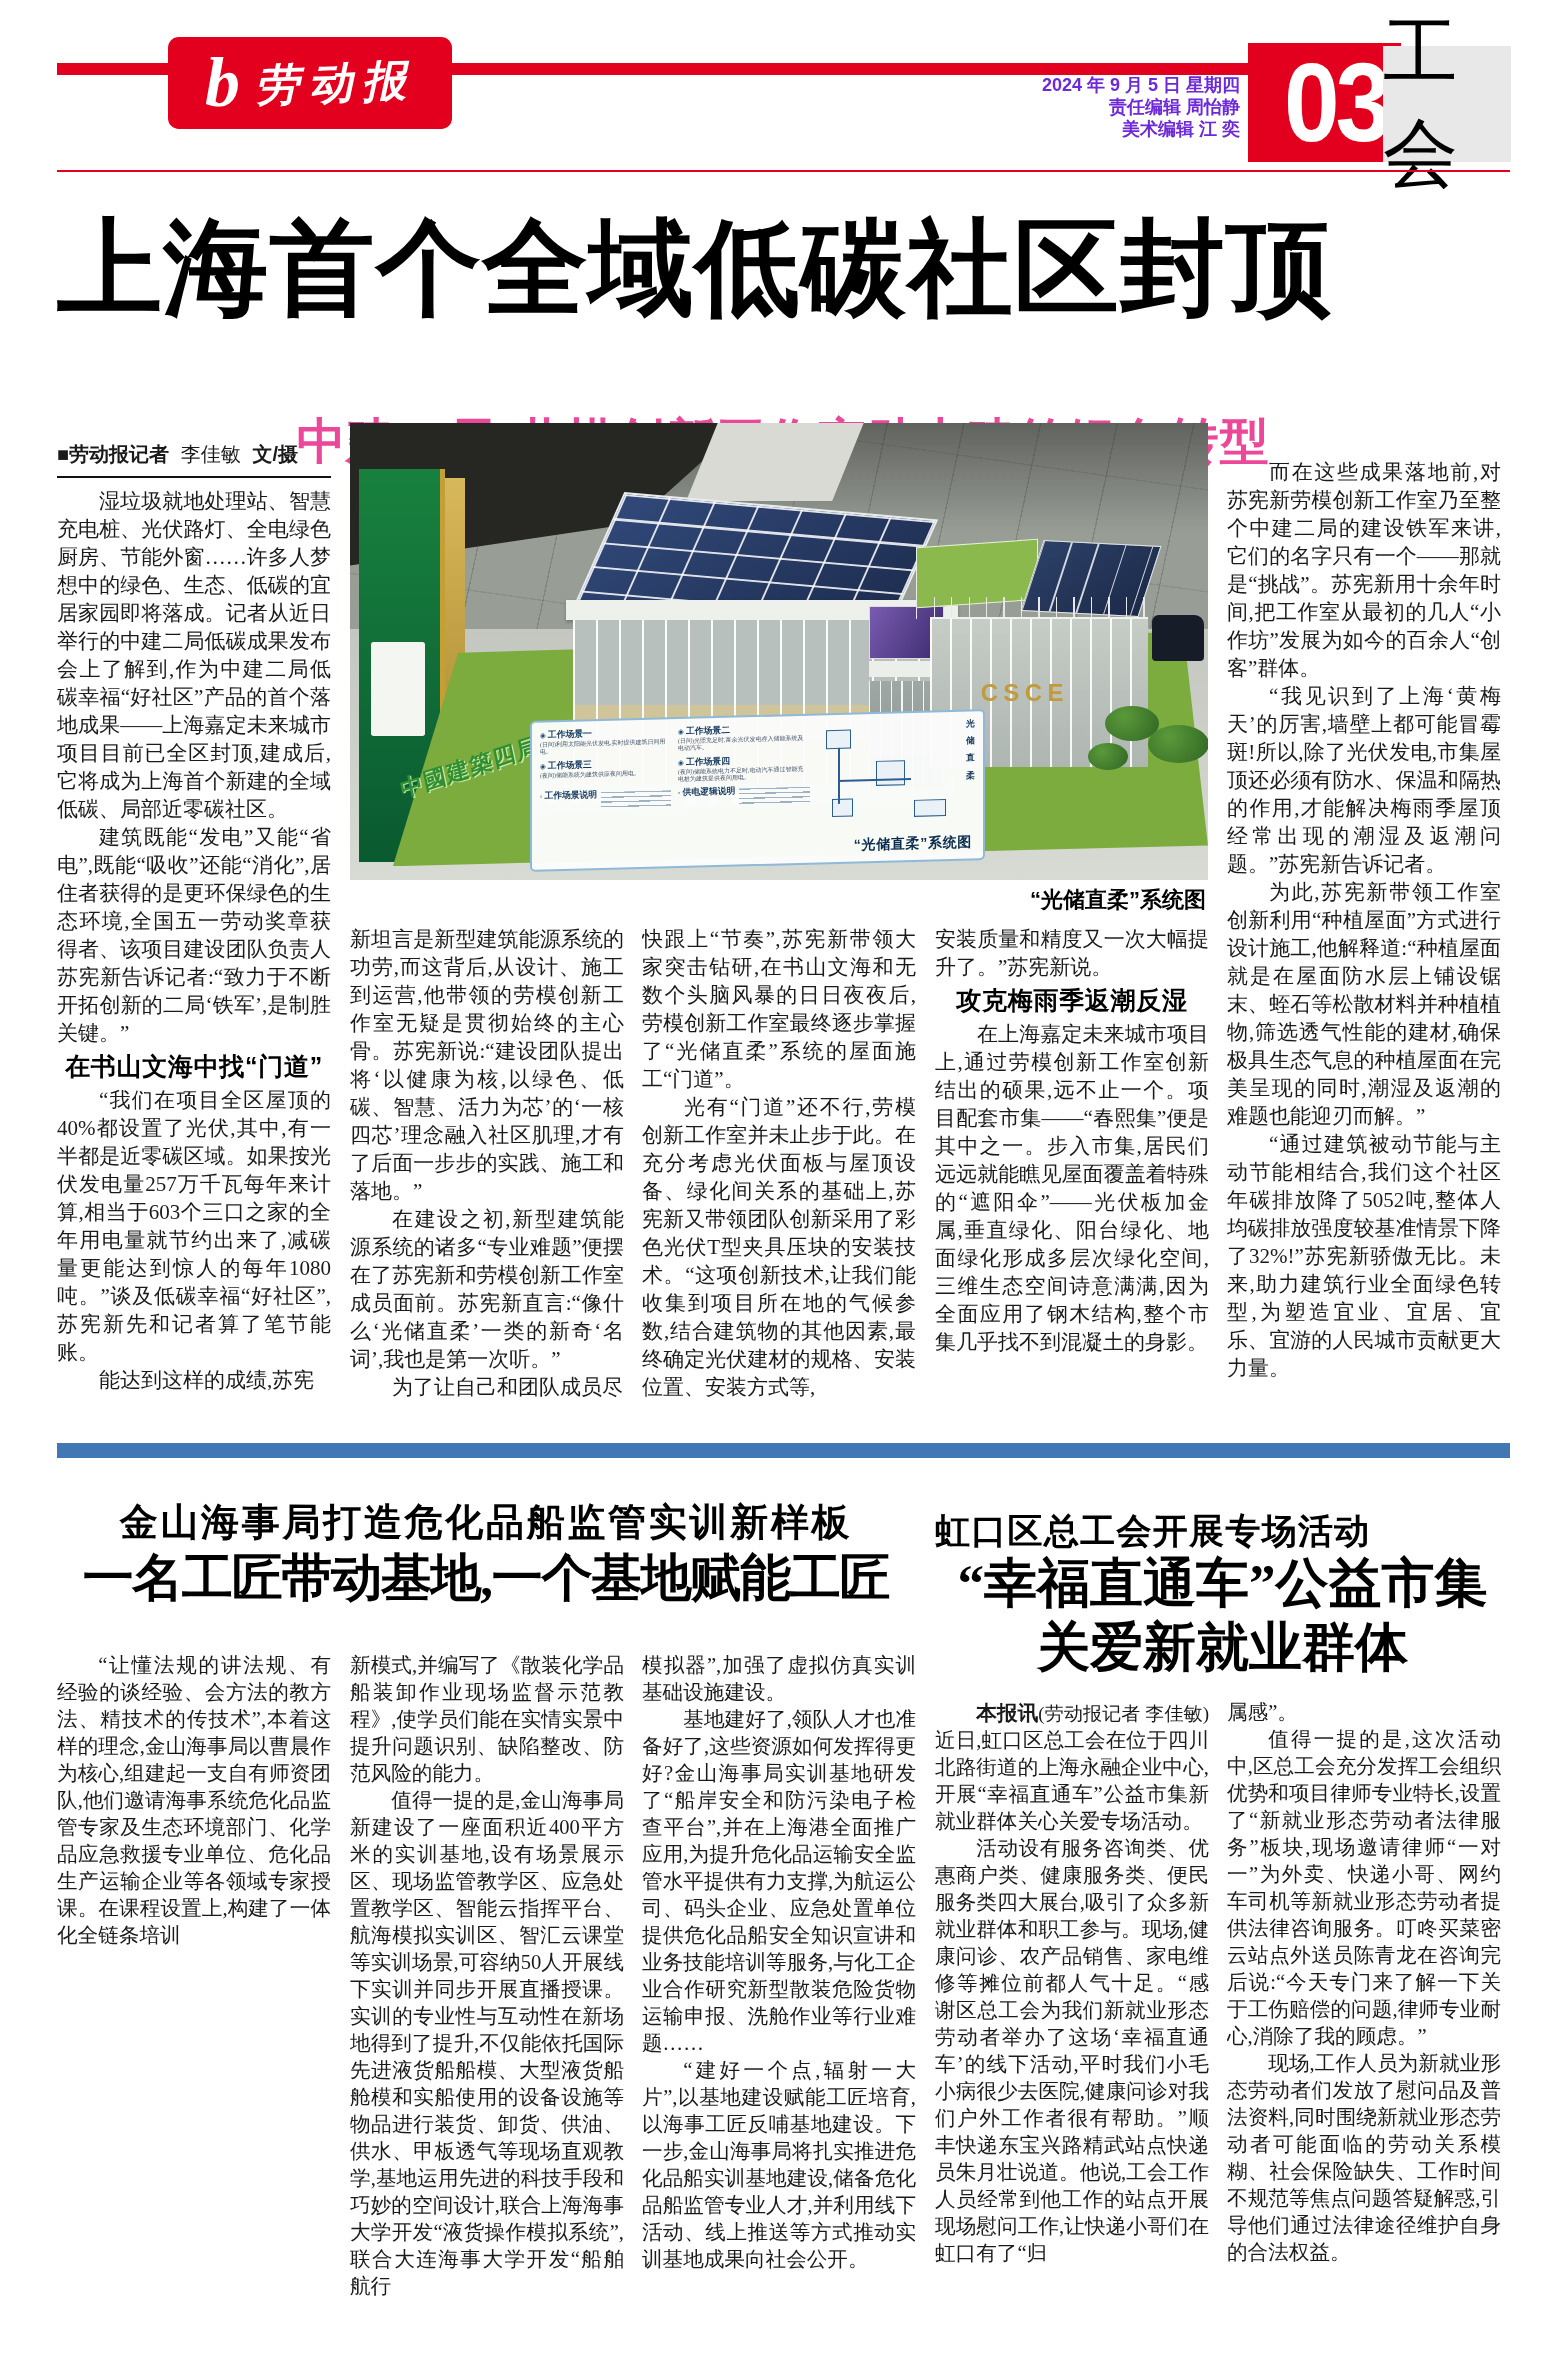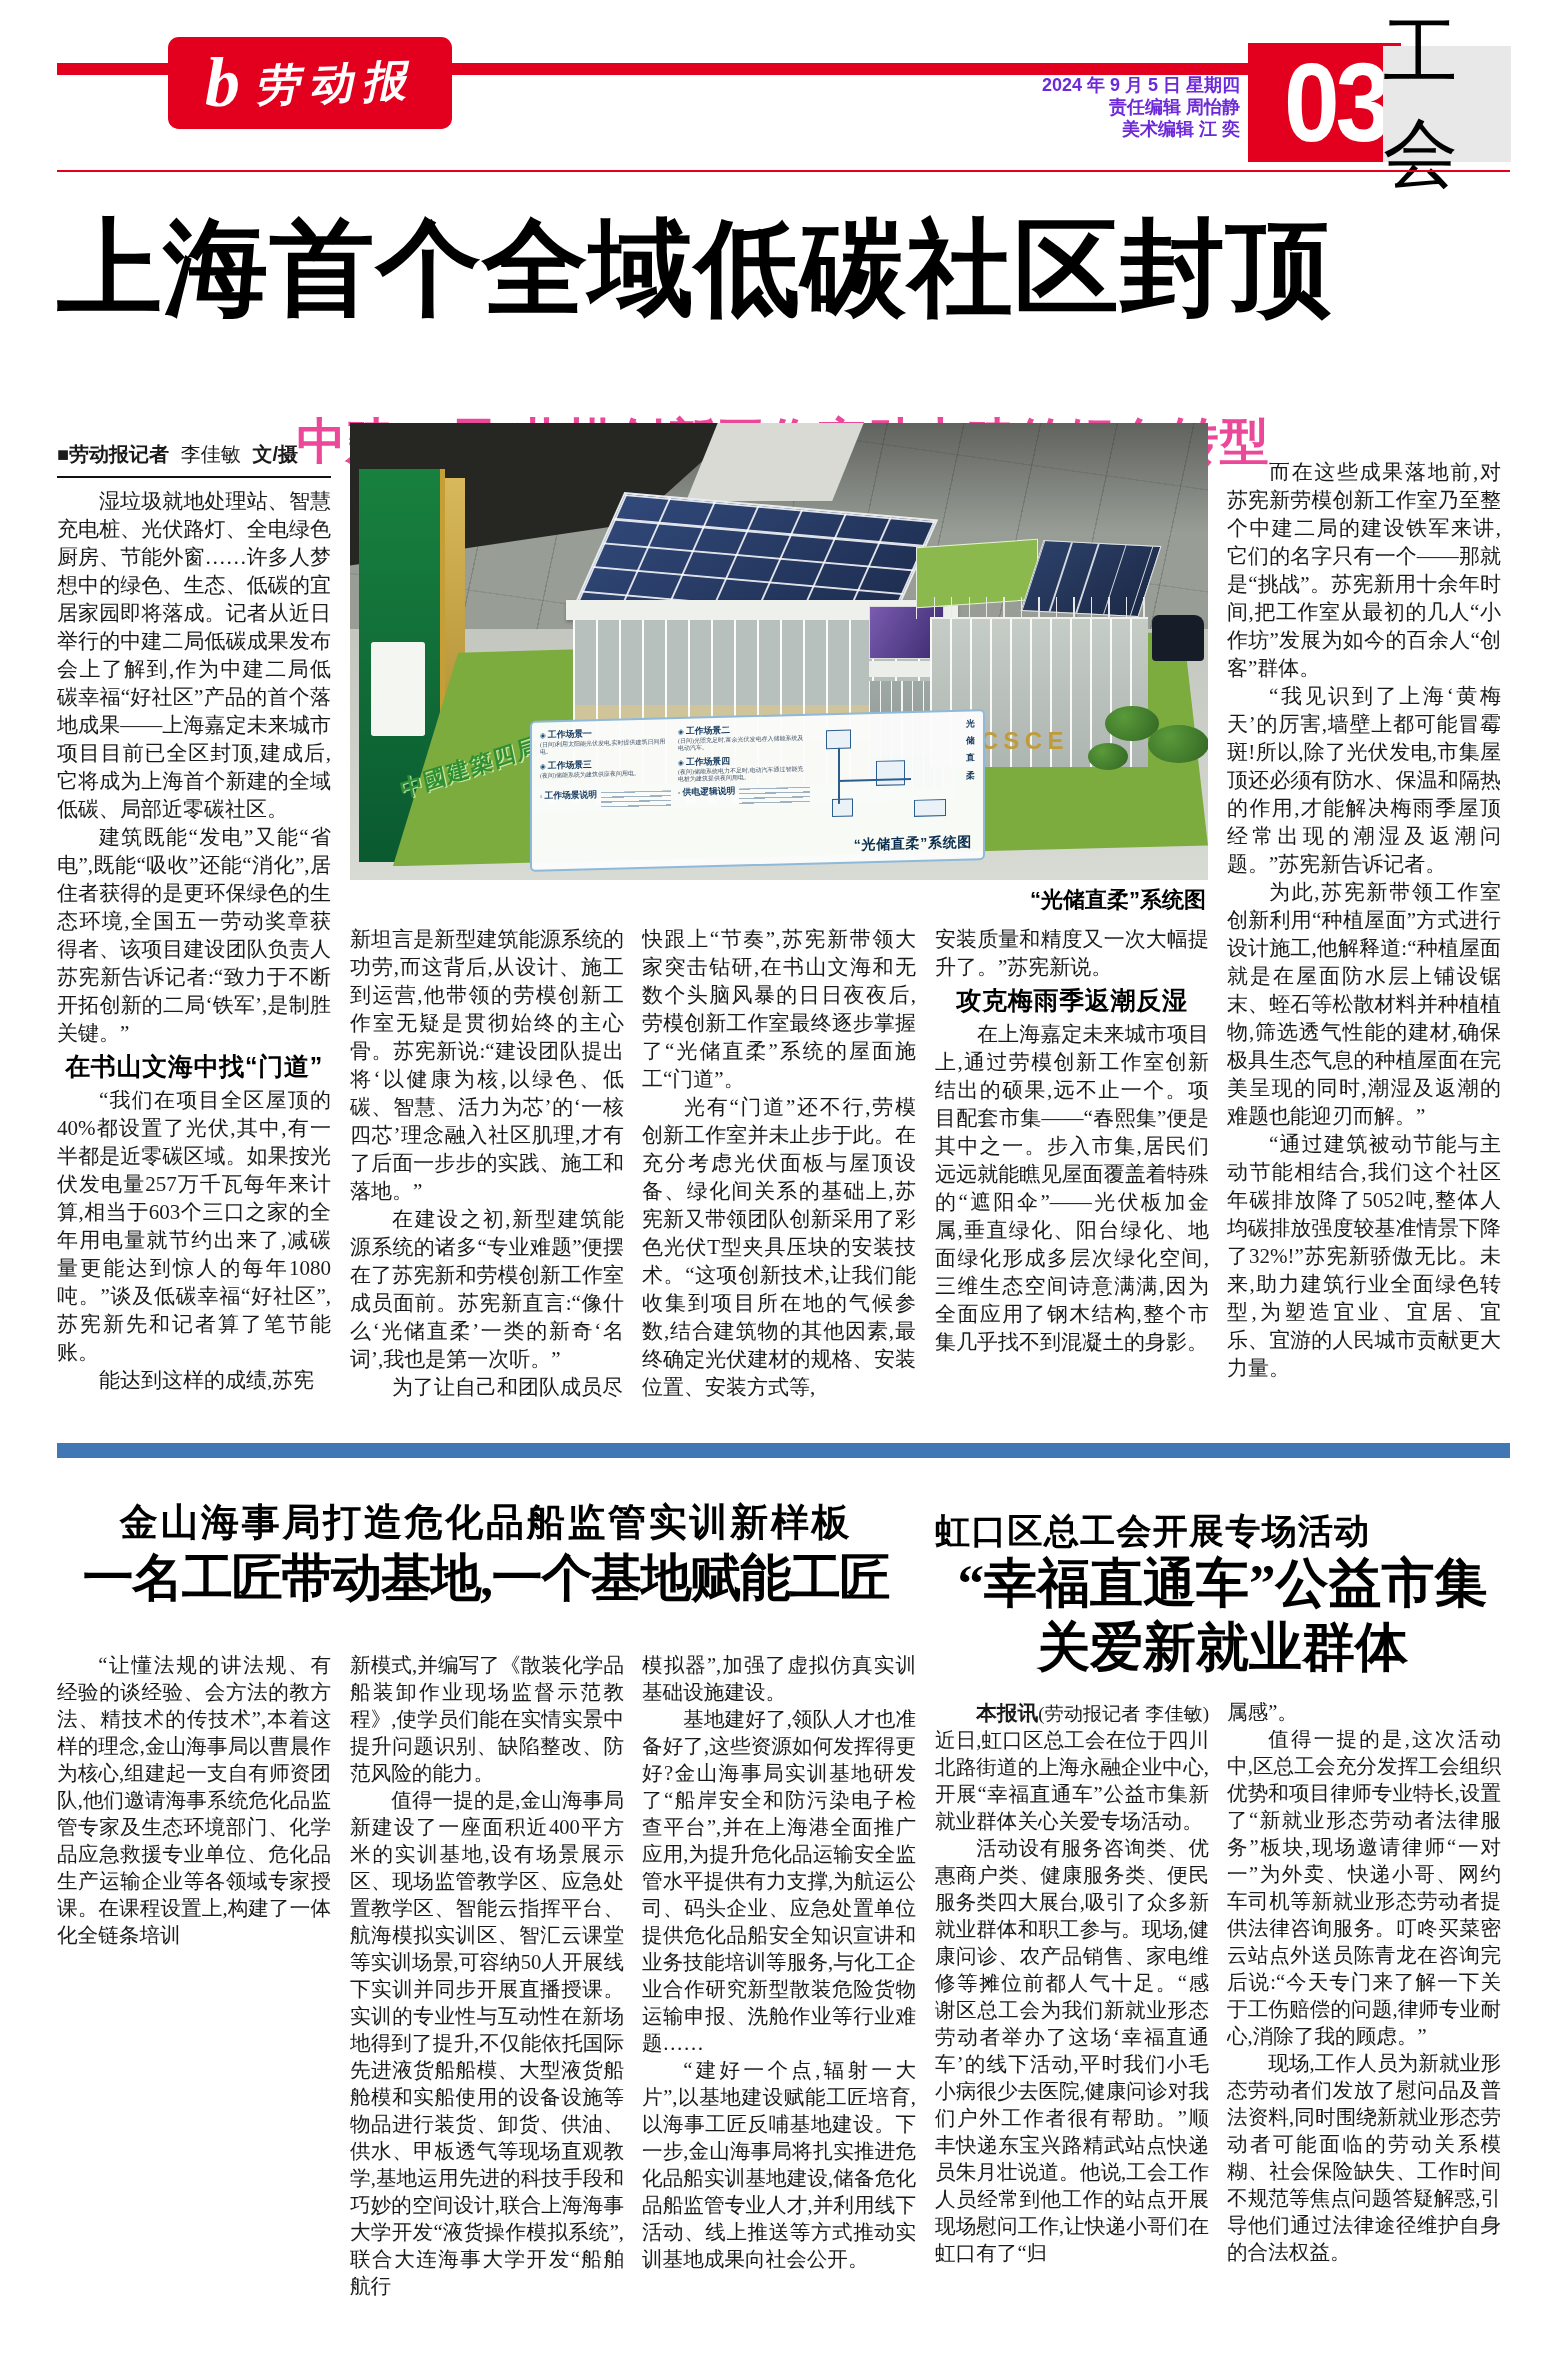--- a/index.html
+++ b/index.html
@@ -87,21 +87,21 @@
   .ph-wing-solar{left:50%;top:4%;width:50%;height:28%;transform:skew(-18deg,3deg);
       border:1.3px solid #dfe3e6;background-image:
       repeating-linear-gradient(90deg,rgba(255,255,255,.8) 0 1.3px,transparent 1.3px 27px),
       linear-gradient(135deg,#2c4068,#1c2a48);}
   .ph-rail{left:0;top:26%;width:100%;height:9%;
       background:repeating-linear-gradient(90deg,#e8e8e8 0 1.3px,transparent 1.3px 17.5px);}
   .ph-wing-glass{left:6%;top:34%;width:94%;height:60%;border-top:2.7px solid #f0f1ed;background-image:
       repeating-linear-gradient(90deg,rgba(255,255,255,.9) 0 2px,transparent 2px 20px),
       linear-gradient(#c6ccc6,#aeb6b1);}
   .ph-cscec{left:73.5%;top:56%;color:#c19b3a;font-size:24px;font-weight:700;letter-spacing:5.4px;
-            font-family:"Liberation Sans","DejaVu Sans",sans-serif;margin-top:48px;}
+            font-family:"Liberation Sans","DejaVu Sans",sans-serif;}
   .ph-bush{background:radial-gradient(circle at 35% 30%,#5a9a3a,#2f6422);border-radius:50%;}
   .b1{left:88%;top:62%;width:54px;height:35px;}
   .b2{left:93%;top:66%;width:61px;height:38px;}
   .b3{left:86%;top:70%;width:40px;height:27px;}
   .ph-car{left:93.5%;top:42%;width:6%;height:10%;background:#161d29;border-radius:6.7px 9.4px 4px 4px;}
   .ph-grass-text{left:5.5%;top:72%;font-size:23px;font-weight:900;color:#2f8f33;
       transform:rotate(-18deg) skewX(-6deg);text-shadow:1.3px 1.3px 0 rgba(220,245,190,.8);letter-spacing:1.3px;}
   .ph-panel{left:21%;top:64%;width:53%;height:33%;transform:skewY(-1.5deg);
       background:rgba(251,252,251,.97);border:2px solid #8fb9d8;border-radius:5.4px;
       padding:6.7px 8px;display:flex;gap:6.7px;box-sizing:border-box;}

